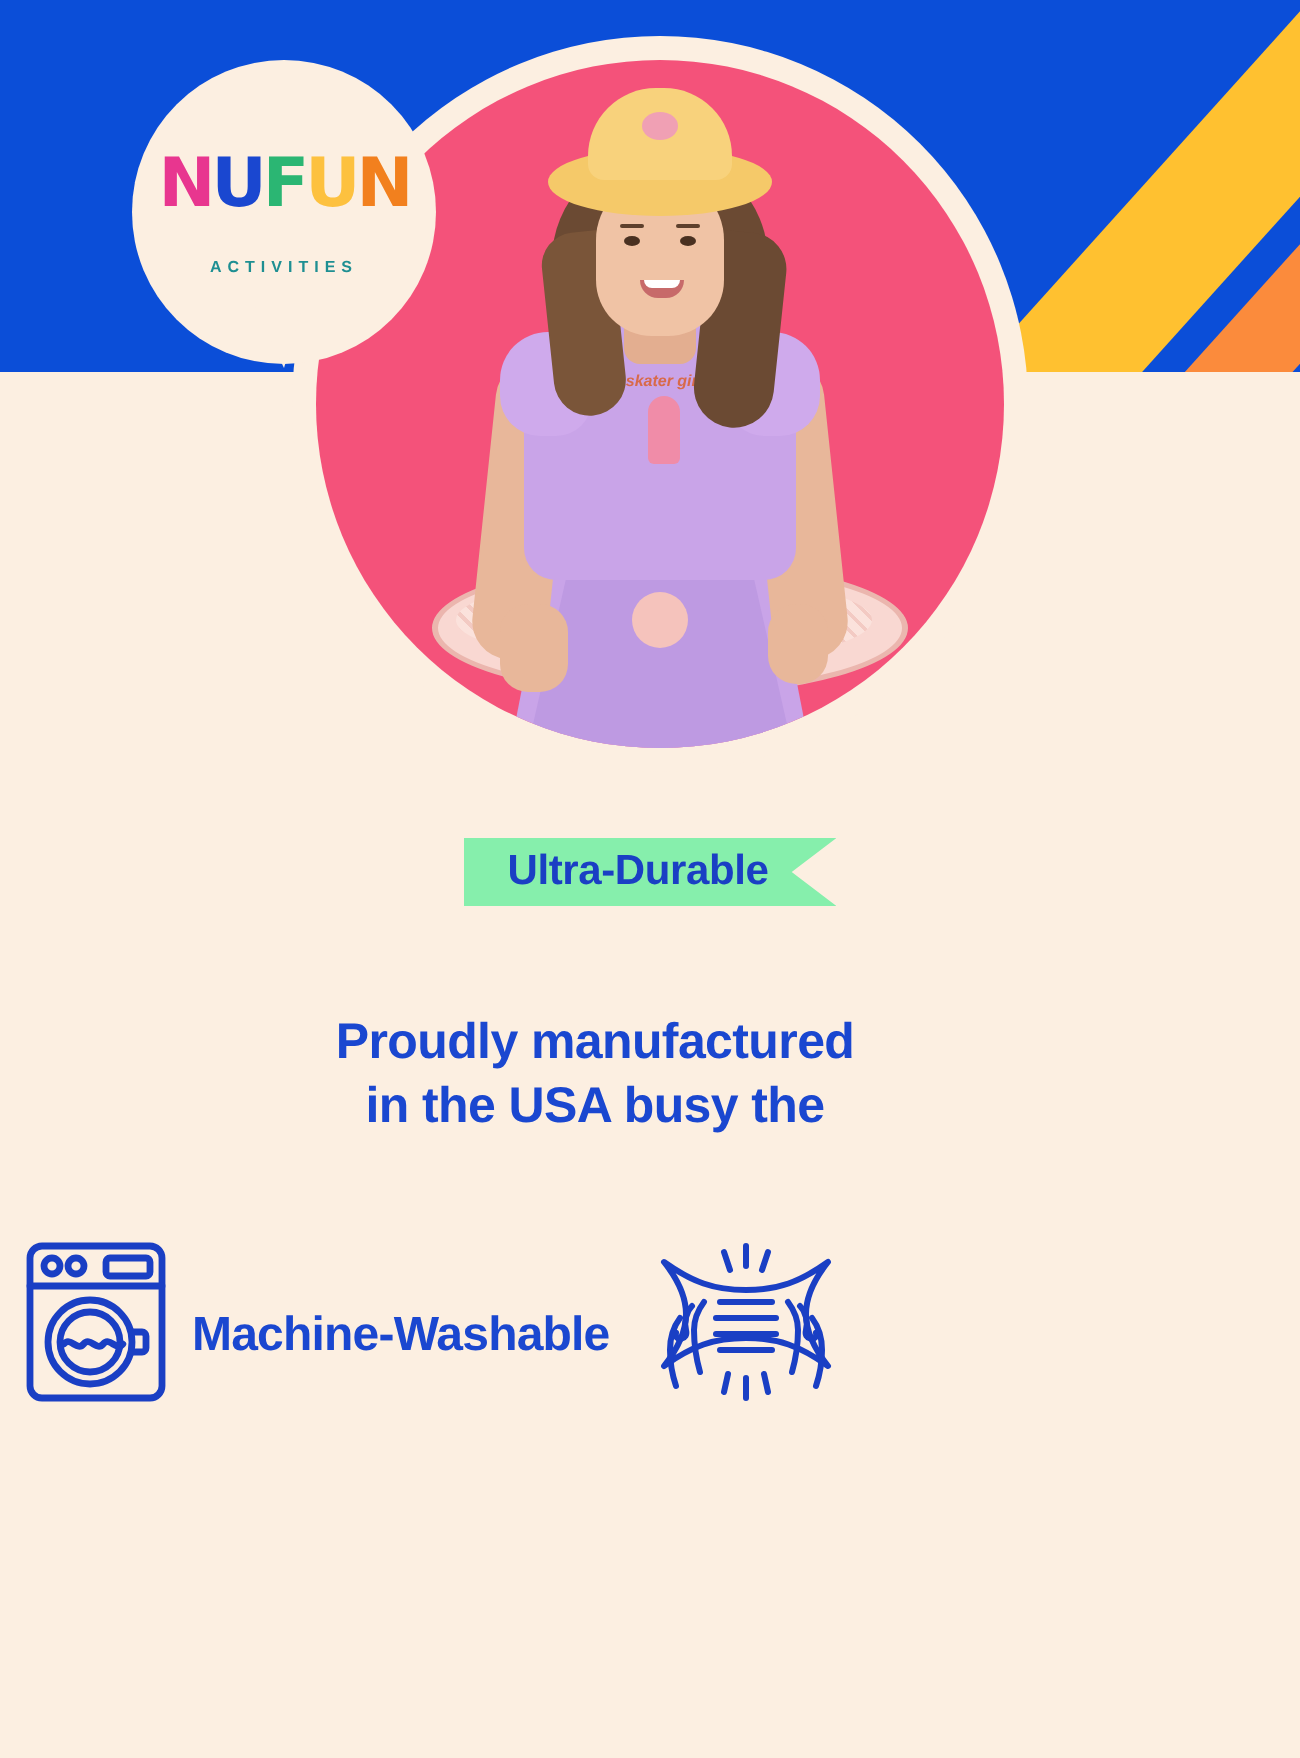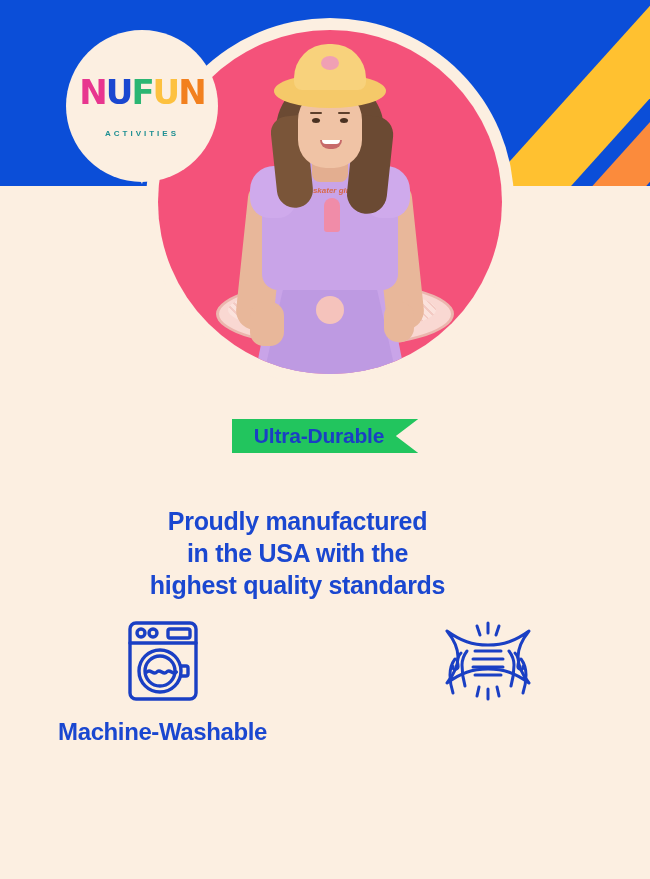--- a/index.html
+++ b/index.html
@@ -101,42 +101,42 @@
     font-size:34px;font-weight:bold;line-height:1;
     font-family:"DejaVu Sans", sans-serif;
   }
   .logo-tag{
     margin-top:20px;font-size:8px;font-weight:bold;letter-spacing:3px;color:#1E8F92;
   }
 
   
   .ribbon-row{position:absolute;left:0;top:419px;width:650px;text-align:center;}
   .ribbon{
-    display:inline-block;background:#22c55e;color:#1A3FC4;
+    display:inline-block;background:#86efac;color:#1A3FC4;
     font-size:21px;font-weight:bold;padding:5px 34px 5px 22px;
     clip-path:polygon(0 0,100% 0,88% 50%,100% 100%,0 100%);
     letter-spacing:-.2px;
   }
 
   
   .h1{
     position:absolute;left:0;top:453px;width:650px;text-align:center;
     font-size:48px;font-weight:bold;color:#1A47D0;letter-spacing:-1.2px;line-height:1;
   }
   .h2{
     position:absolute;left:0;top:505px;width:595px;text-align:center;
     font-size:25px;font-weight:bold;color:#1A47D0;line-height:1.28;letter-spacing:-.3px;
   }
   .h2 div{margin:0;}
 
   
   .features{
     position:absolute;left:0;top:618px;width:650px;display:flex;
   }
-  .col{width:325px;display:flex;flex-direction:column;align-items:center;}
+  .col{width:325px;display:flex;flex-direction:row;align-items:center;}
   .icon-box{width:96px;height:86px;display:flex;align-items:center;justify-content:center;}
   .feat-title{
     margin-top:14px;font-size:24px;font-weight:bold;color:#1A47D0;letter-spacing:-.4px;
   }
   .feat-body{
     margin-top:4px;font-size:19px;color:#2B3A8F;line-height:1.32;text-align:center;
     width:268px;
   }
 </style>
 </head>
@@ -196,22 +196,21 @@
     </div>
     <div class="logo-tag">ACTIVITIES</div>
   </div>
 
   <div class="ribbon-row">
     <span class="ribbon">Ultra-Durable</span>
   </div>
 
   <div class="h2">
     <div>Proudly manufactured</div>
-    <div>in the USA with the</div>
-    <div>highest quality standards</div>
+    <div>in the USA busy the</div>
   </div>
 
   <div class="features">
 
     <div class="col">
       <div class="icon-box">
         <svg width="78" height="84" viewBox="0 0 78 84" fill="none" stroke="#1A3FC4" stroke-width="3.4" stroke-linecap="round" stroke-linejoin="round">
           <rect x="6" y="4" width="66" height="76" rx="6"></rect>
           <line x1="6" y1="24" x2="72" y2="24"></line>
           <circle cx="17" cy="14" r="4"></circle>

